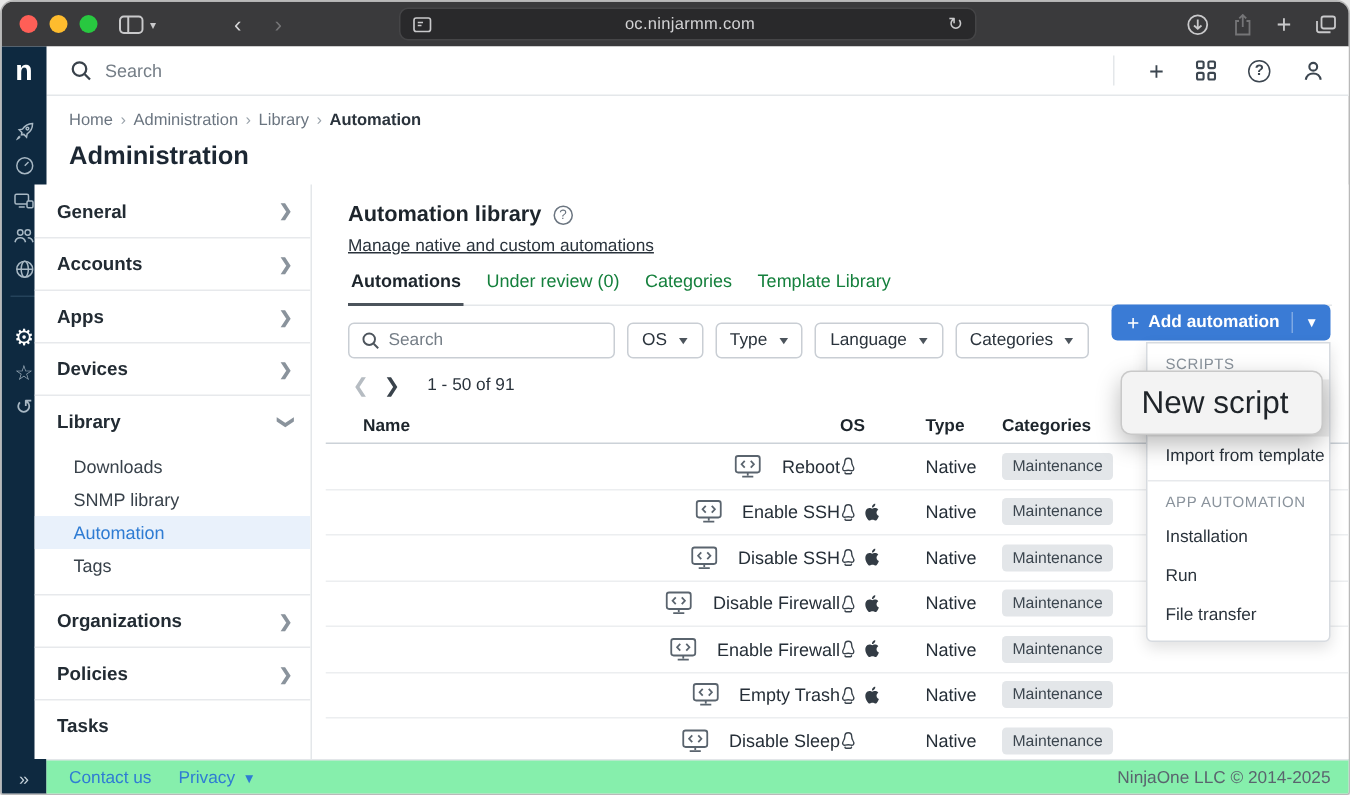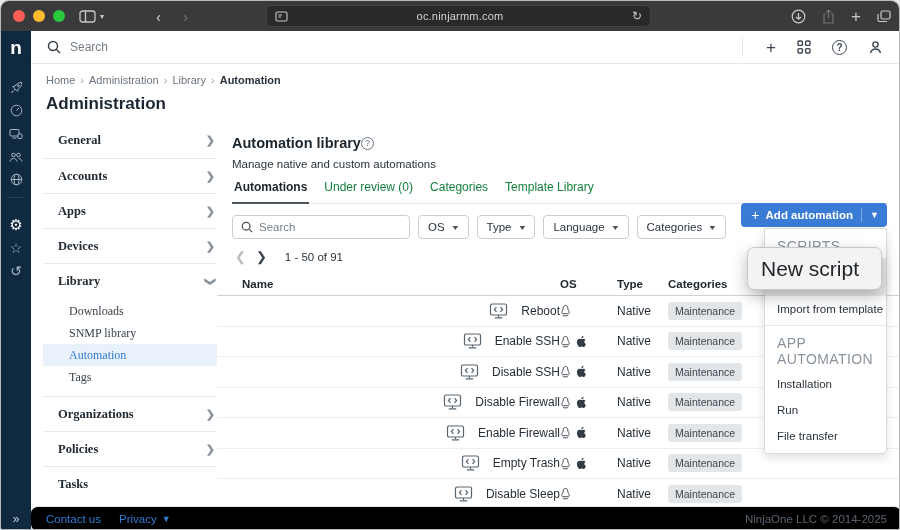--- a/index.html
+++ b/index.html
@@ -60,44 +60,44 @@
   .rail-ic.active { color:#ffffff; }
   .rail-gap { height:14px; border-top:1px solid #24425a; width:18px; margin:6px 0 2px 0; }
   .rail-collapse { position:absolute; bottom:5px; left:0; width:30px; text-align:center; color:#c6d2db; font-size:12px; }
   
   .breadcrumb { position:absolute; left:45px; top:73px; font-size:11px; color:#6b7580; }
   .breadcrumb .crumb { color:#6b7580; }
   .breadcrumb .sep { margin:0 5px; color:#9aa3ab; }
   .breadcrumb .current { color:#2a333c; font-weight:bold; }
   .page-title { position:absolute; left:45px; top:93px; font-size:17px; font-weight:bold; color:#1c2733; }
   
-  .sidebar { position:absolute; left:42px; top:122px; width:185px; height:383px; border-right:1px solid #e4e7ea; background:#fff; overflow:hidden;font-family:Liberation Serif, serif; }
+  .sidebar { position:absolute; left:22px; top:122px; width:185px; height:383px; border-right:1px solid #e4e7ea; background:#fff; overflow:hidden; }
   .side-item {
     height:35px; display:flex; align-items:center; justify-content:space-between;
     padding:0 12px 0 15px; border-top:1px solid #e7e9ec; font-size:12.5px; font-weight:bold; color:#222b33; cursor:pointer;
   }
   .side-item:first-child { border-top:none; }
   .chev { color:#8a939c; font-size:11px; }
   .sub-list { padding:2px 0 8px 0; }
   .sub-item { height:22px; display:flex; align-items:center; padding-left:26px; font-size:12px; color:#39424b; cursor:pointer; }
   .sub-item.selected { background:#e9f1fb; color:#2f7cd3; }
   
   .footer {
-    position:absolute; left:30px; top:505px; width:870px; height:25px; background:#000000;
-    border-top:1px solid #e3e6e9; display:flex; align-items:center; font-size:11.5px; z-index:30;border-radius:7px;
+    position:absolute; left:30px; top:505px; width:870px; height:25px; background:#86efac;
+    border-top:1px solid #e3e6e9; display:flex; align-items:center; font-size:11.5px; z-index:30;
   }
   .footer .flink { color:#2f7cd3; margin-left:15px; cursor:pointer; }
   .footer .fchev { color:#2f7cd3; font-size:9px; margin-left:5px; }
   .footer .copyright { margin-left:auto; margin-right:14px; color:#5a646e; }
   
   .main { position:absolute; left:216px; top:122px; width:684px; height:383px; background:#fff; overflow:hidden; }
-  .main-title-row { display:flex; align-items:center; margin:12px 0 0 15px; }
+  .main-title-row { display:flex; align-items:center; gap:8px; margin:12px 0 0 15px; }
   .main-title { font-size:14.5px; font-weight:bold; color:#1d252c; }
   .mini-help { width:13px; height:13px; border:1.2px solid #6b7580; border-radius:50%; color:#6b7580; font-size:9px; display:flex; align-items:center; justify-content:center; }
-  .main-sub { margin:7px 0 0 15px; font-size:11.5px; color:#2a333c; }
+  .main-sub { margin:7px 0 0 15px; font-size:11.5px; color:#2a333c;text-decoration:underline; }
   .tabs { display:flex; gap:13px; margin:10px 0 0 15px; border-bottom:1px solid #e4e7ea; width:656px; }
   .tab { font-size:12px; color:#15803d; padding:0 2px 8px 2px; cursor:pointer; }
   .tab.active { color:#1d252c; font-weight:bold; border-bottom:2px solid #4c545c; margin-bottom:-1px; }
   .filter-row { display:flex; align-items:center; margin:11px 0 0 15px; gap:8px; }
   .search-box {
     width:178px; height:24px; border:1px solid #c9ced4; border-radius:4px;
     display:flex; align-items:center; gap:6px; padding:0 8px; color:#4c545c;
   }
   .search-box input { border:none; outline:none; width:130px; font-size:11.5px; font-family:"Liberation Sans", sans-serif; }
   .search-box input::placeholder { color:#757e87; }
@@ -128,21 +128,21 @@
   .badge {
     display:inline-block; background:#e3e6e9; color:#3c464f; font-size:10.5px;
     padding:3px 7px; border-radius:3px;
   }
   
   .menu {
     position:absolute; left:763px; top:227px; width:123px; background:#fff;
     border:1px solid #d7dbe0; border-radius:0 0 4px 4px; box-shadow:0 4px 10px rgba(0,0,0,.12);
     z-index:40; padding-bottom:4px;
   }
-  .menu-section { font-size:14px; color:#8a939c; letter-spacing:.4px; padding:9px 0 4px 12px; }
+  .menu-section { font-size:10px; color:#8a939c; letter-spacing:.4px; padding:9px 0 4px 12px; }
   .menu-item { font-size:11.5px; color:#2a333c; padding:7px 0 7px 12px; cursor:pointer; }
   .menu-item.hovered { background:#ececec; height:38px; }
   .menu-div { border-top:1px solid #e7e9ec; margin:3px 0 0 0; }
   .loupe {
     position:absolute; left:746px; top:246px; width:135px; height:43px; z-index:50;
     background:#f3f3f3; border:1px solid #c9c9c9; border-radius:7px;
     box-shadow:0 6px 16px rgba(0,0,0,.28); display:flex; align-items:center; padding-left:13px;
     font-size:21px; color:#1f2429; cursor:pointer;
   }
   svg { display:block; }

